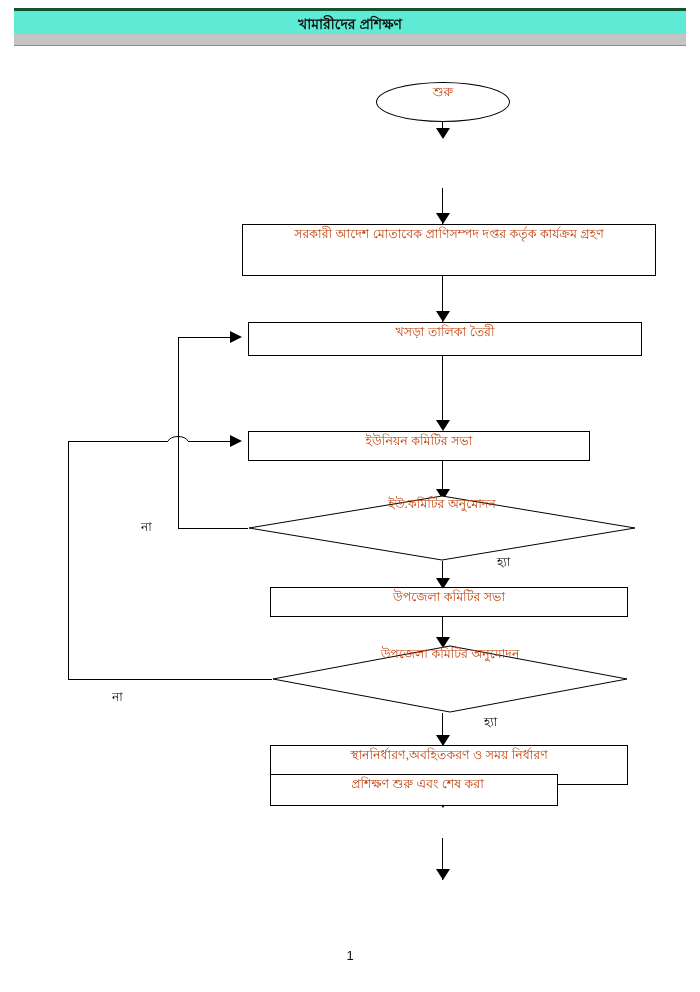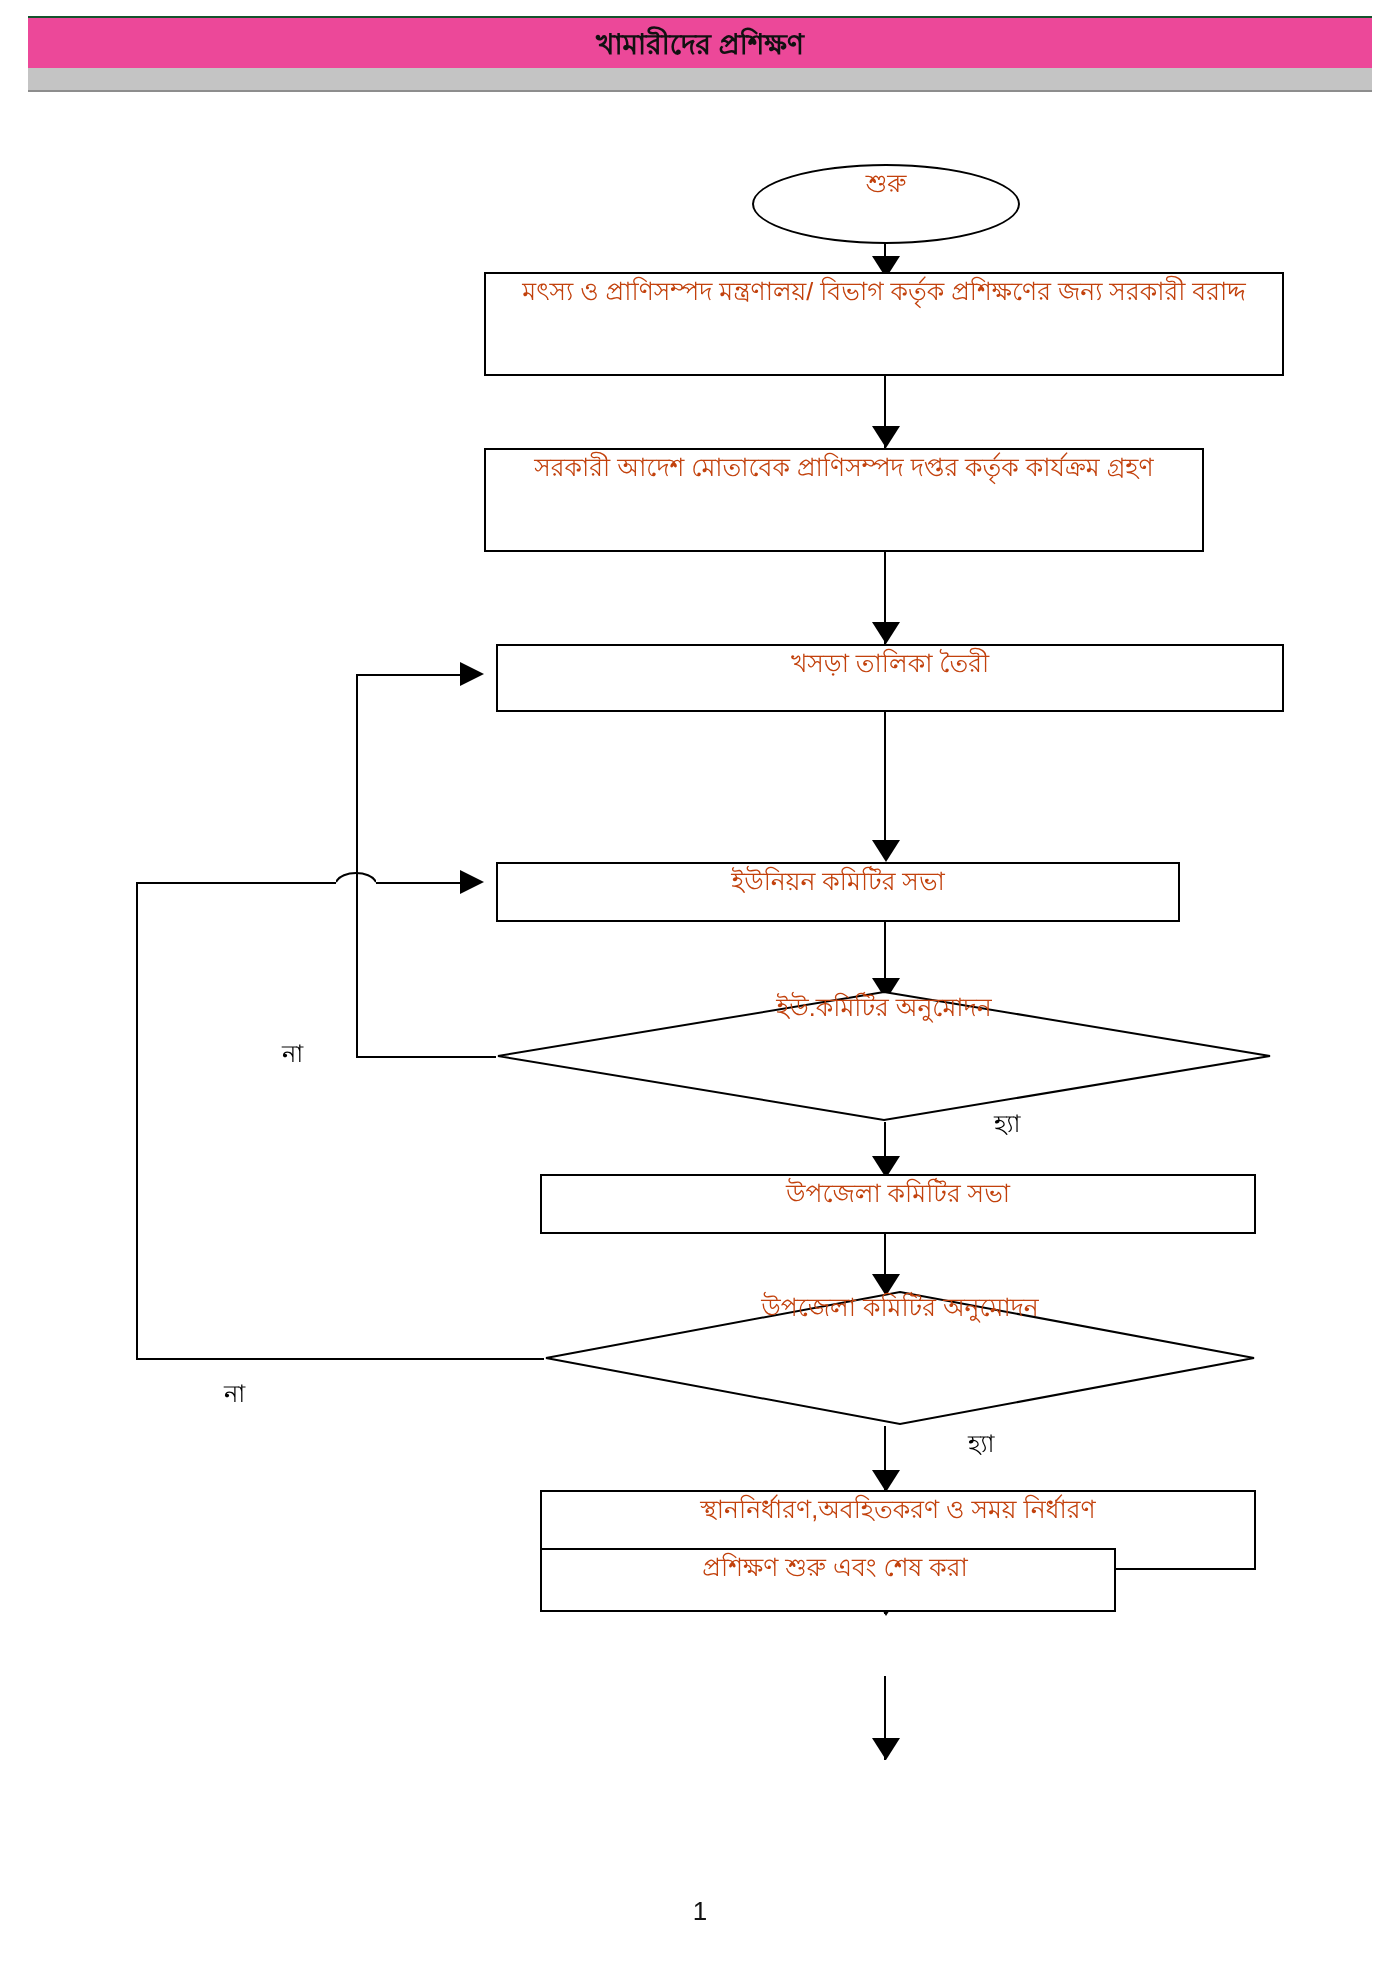--- a/index.html
+++ b/index.html
@@ -15,22 +15,22 @@
     overflow: hidden;
   }
 
   
   #header-banner {
     position: absolute;
     left: 14px;
     top: 8px;
     width: 672px;
     height: 26px;
-    background: #ec4899;
-    border-top: 1px solid #14532d;
+    background: #5eead4;
+    border-top: 3px solid #14532d;
     box-sizing: border-box;
   }
   #header-banner-lower {
     position: absolute;
     left: 14px;
     top: 34px;
     width: 672px;
     height: 11px;
     background: #c4c4c4;
     box-sizing: border-box;
@@ -159,28 +159,25 @@
 
 <div id="flow-canvas">
 
   <div class="node terminator" style="left:376px; top:82px; width:134px; height:40px;">
     <span>শুরু</span>
   </div>
 
   <div class="vline" style="left:442px; top:122px; height:14px;"></div>
   <div class="arrow-down" style="left:436px; top:128px;"></div>
 
-  <div class="node process" style="left:242px; top:136px; width:400px; height:52px;">
-    <span>মৎস্য ও প্রাণিসম্পদ মন্ত্রণালয়/ বিভাগ কর্তৃক প্রশিক্ষণের জন্য সরকারী বরাদ্দ</span>
-  </div>
 
   <div class="vline" style="left:442px; top:188px; height:36px;"></div>
   <div class="arrow-down" style="left:436px; top:213px;"></div>
 
-  <div class="node process" style="left:242px; top:224px; width:360px; height:52px;">
+  <div class="node process" style="left:242px; top:224px; width:414px; height:52px;">
     <span>সরকারী আদেশ মোতাবেক প্রাণিসম্পদ দপ্তর কর্তৃক কার্যক্রম গ্রহণ</span>
   </div>
 
   <div class="vline" style="left:442px; top:276px; height:46px;"></div>
   <div class="arrow-down" style="left:436px; top:311px;"></div>
 
   <div class="node process" style="left:248px; top:322px; width:394px; height:34px;">
     <span>খসড়া তালিকা  তৈরী</span>
   </div>
 

